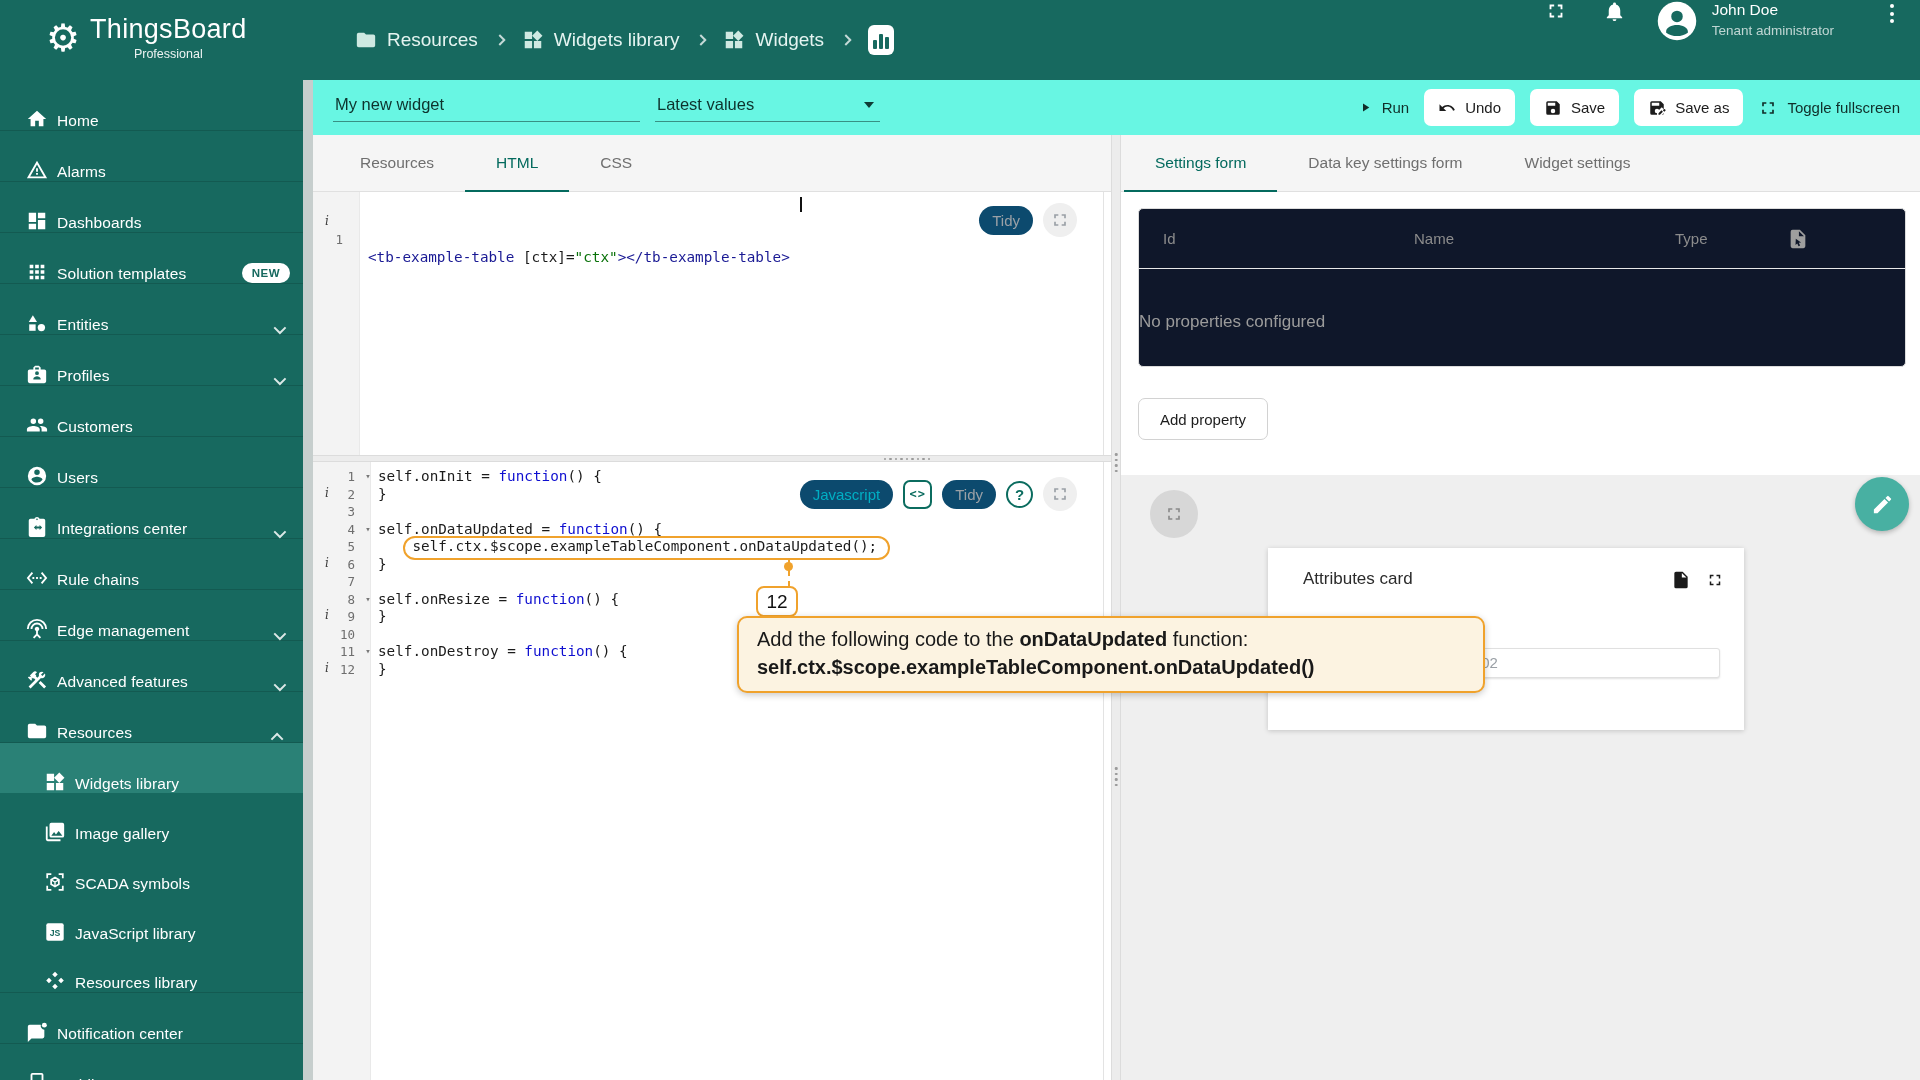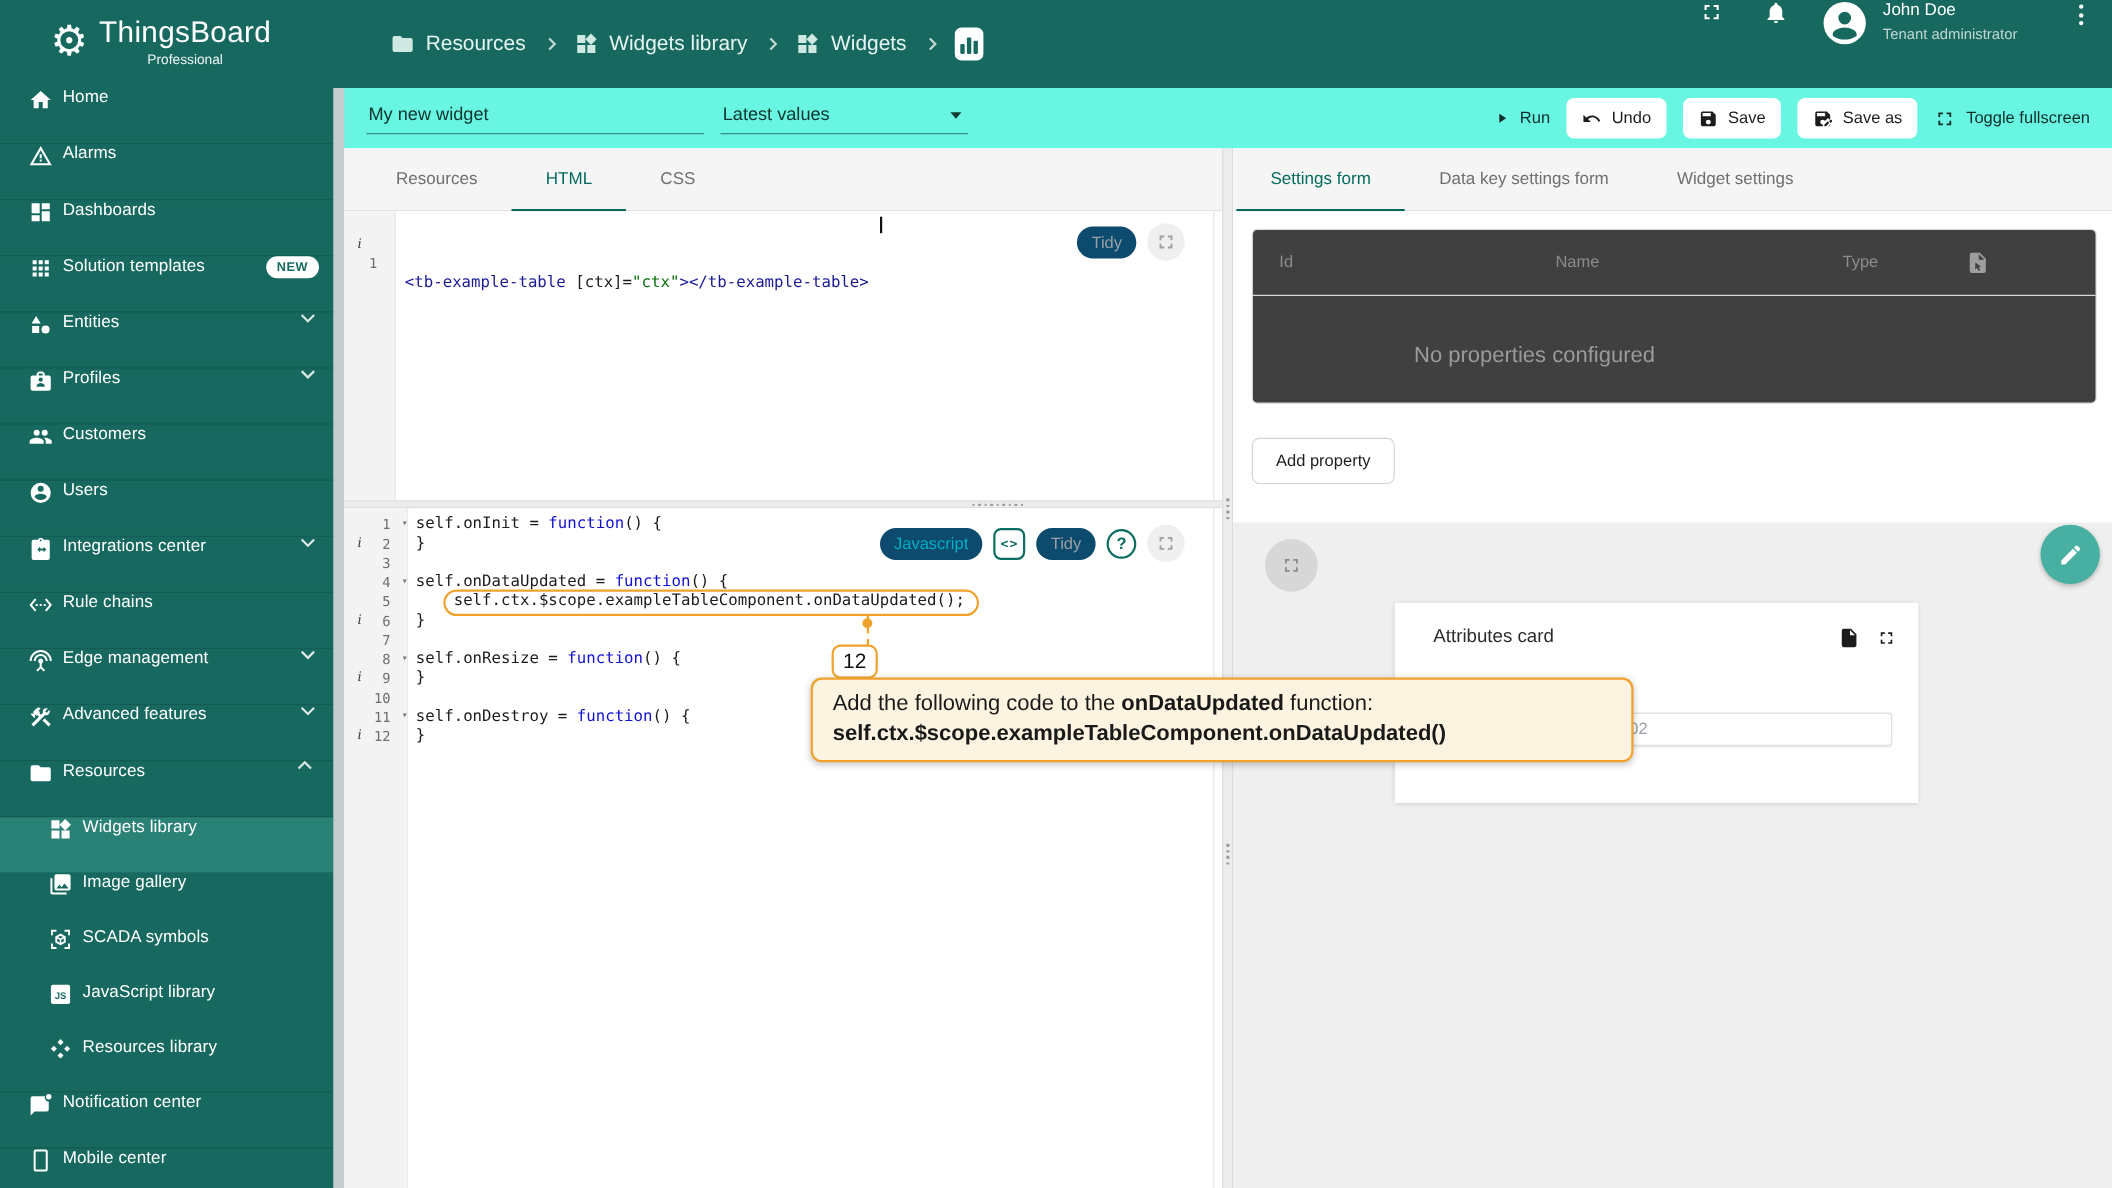--- a/index.html
+++ b/index.html
@@ -29,21 +29,21 @@
   .h-bell{width:23px;height:23px;margin-left:36px}
   .h-avatar{width:42px;height:42px;margin-left:30px}
   .user-block{margin-left:14px;margin-right:52px;cursor:pointer}
   .user-name{font-size:15.5px;line-height:20px}
   .user-role{font-size:13.5px;color:rgba(255,255,255,.72);margin-top:3px}
   .kebab{display:flex;flex-direction:column;gap:3.5px;padding:4px;cursor:pointer}
   .kebab i{width:4px;height:4px;border-radius:50%;background:#fff}
 
   
   #sidebar{position:absolute;left:0;top:80px;width:313px;height:1000px;background:var(--teal);overflow:hidden}
-  .side-row{height:51px;display:flex;align-items:flex-start;padding-left:26px;border-bottom:1px solid rgba(0,0,0,.14);cursor:pointer;color:#fff}
+  .side-row{height:51px;display:flex;align-items:flex-end;padding-left:26px;border-bottom:1px solid rgba(0,0,0,.14);cursor:pointer;color:#fff}
   .side-row.sub{height:50px;padding-left:44px;border-bottom:none}
   .side-row.sub.div-after{border-bottom:1px solid rgba(0,0,0,.14)}
   .side-row.active{background:var(--teal-row)}
   .side-icn{width:22px;height:22px;margin-right:9px;color:#fff;flex:none}
   .side-row.sub .side-icn{}
   .side-lbl{font-size:15.5px;font-weight:500;letter-spacing:.1px}
   .new-badge{margin-left:auto;margin-right:23px;background:#fff;color:var(--teal);font-size:11.5px;font-weight:bold;letter-spacing:.5px;border-radius:11px;padding:4px 10px}
   .chev{width:9px;height:9px;border-right:2px solid rgba(255,255,255,.85);border-bottom:2px solid rgba(255,255,255,.85);margin-left:auto;margin-right:30px;flex:none}
   .chev.down{transform:rotate(45deg) translateY(-2px)}
   .chev.up{transform:rotate(-135deg) translateY(-2px)}
@@ -96,26 +96,26 @@
   #js-ed .ed-tools{top:15px;right:34px}
   .pill{height:29px;display:flex;align-items:center;padding:0 13px;background:#0c4a6e;border-radius:16px;font-size:15px;color:var(--gray-tx);cursor:pointer}
   .pill.lang{color:#00AFC4;font-weight:500}
   .code-sq{width:29px;height:29px;border:2.3px solid #0b6c5f;border-radius:7px;display:flex;align-items:center;justify-content:center;font:bold 12px "DejaVu Sans Mono",monospace;letter-spacing:1px;color:#0b6c5f;cursor:pointer}
   .help-circle{width:27px;height:27px;border:2.3px solid #0b6c5f;border-radius:50%;display:flex;align-items:center;justify-content:center;font-weight:bold;font-size:15px;color:#0b6c5f;cursor:pointer}
   .fs-btn{width:34px;height:34px;border-radius:50%;background:#efefef;display:flex;align-items:center;justify-content:center;cursor:pointer}
   .fs-btn .icn{width:20px;height:20px;color:var(--gray-tx)}
 
   
   #settings-body{position:absolute;left:0;top:57px;width:799px;height:283px;background:#fff}
-  .prop-card{position:absolute;left:17px;top:16px;width:768px;height:159px;border:1px solid #dcdcdc;border-radius:5px;background:#404040}
+  .prop-card{position:absolute;left:17px;top:16px;width:768px;height:159px;border:1px solid #dcdcdc;border-radius:5px;background:#0f172a}
   .prop-head{position:relative;height:60px;border-bottom:1px solid #e8e8e8;font-size:15px;color:#8c8c8c}
   .prop-head span{position:absolute;line-height:60px}
   .ph-1{left:24px}.ph-2{left:275px}.ph-3{left:536px}
   .prop-head .icn{position:absolute;left:648px;top:19px;width:22px;height:22px;color:#9e9e9e;cursor:pointer}
-  .prop-empty{position:absolute;left:0;top:103px;width:512px;text-align:center;font-size:20px;color:#9b9b9b}
+  .prop-empty{position:absolute;left:0;top:103px;width:512px;font-size:17px;color:#9b9b9b}
   .add-prop{position:absolute;left:17px;top:206px;height:42px;padding:0 21px;background:#fff;border:1px solid #d2d2d2;border-radius:7px;font:500 15px "Liberation Sans",sans-serif;color:#1d1d1d;cursor:pointer}
   #preview{position:absolute;left:0;top:340px;width:799px;height:605px;background:#efefef}
   .fs-circle{position:absolute;left:29px;top:15px;width:48px;height:48px;border-radius:50%;background:#d7d7d7;display:flex;align-items:center;justify-content:center;cursor:pointer}
   .fs-circle .icn{width:20px;height:20px;color:#8b8b8b}
   .pencil-btn{position:absolute;left:734px;top:2px;width:54px;height:54px;border-radius:50%;background:#48B0A2;display:flex;align-items:center;justify-content:center;box-shadow:0 2px 5px rgba(0,0,0,.25);cursor:pointer}
   .pencil-btn .icn{width:23px;height:23px;color:#fff}
   .attr-card{position:absolute;left:147px;top:73px;width:476px;height:182px;background:#fff;box-shadow:0 1px 5px rgba(0,0,0,.18)}
   .attr-title{position:absolute;left:35px;top:21px;font-size:17px;color:#2b2b2b}
   .attr-card .i-doc{position:absolute;left:403px;top:22px;width:20px;height:20px;color:#1b1b1b;cursor:pointer}
   .attr-card .i-fs{position:absolute;left:438px;top:23px;width:18px;height:18px;color:#1b1b1b;cursor:pointer}

